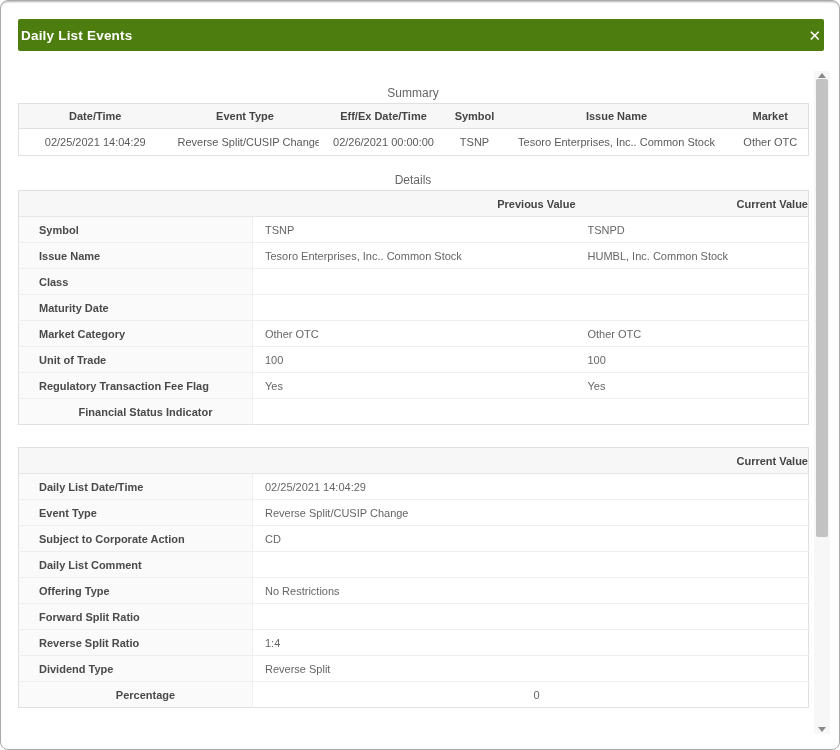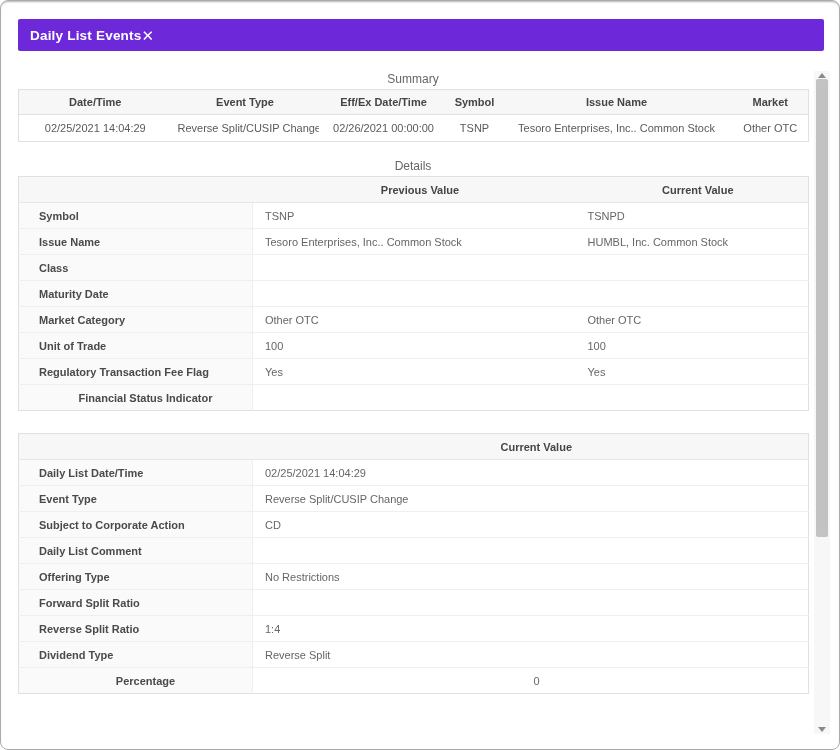--- a/index.html
+++ b/index.html
@@ -2,40 +2,40 @@
 <html><head>
 <meta charset="utf-8">
 <style>
   * { margin:0; padding:0; box-sizing:border-box; }
   html,body { width:840px; height:750px; background:#fff; overflow:hidden;
     font-family:"Liberation Sans","DejaVu Sans",sans-serif; }
   .window { position:absolute; inset:0; width:840px; height:750px; background:#fff;
     border:1px solid #ababab; border-radius:8px; overflow:hidden;
     box-shadow: inset 0 2px 2px -1px rgba(0,0,0,0.3); }
   .modal-header { position:absolute; left:17px; top:18px; width:806px; height:32px;
-    background:#6d28d9; border-radius:2px; display:flex; align-items:center;
-    padding:0 12px; }
+    background:#4d7c0f; border-radius:2px; display:flex; align-items:center;
+    justify-content:space-between; padding:0 3px; }
   .modal-title { color:#ffffff; font-size:13.5px; font-weight:700; letter-spacing:.2px; }
   .close-btn { color:#ffffff; font-size:15px; font-weight:400; cursor:pointer; line-height:1; }
   .scroll-area { position:absolute; left:17px; top:70px; width:792px; height:663px; overflow:hidden; }
   .section-title { width:790px; text-align:center; font-size:12px; color:#666; line-height:13px; }
-  .t-summary-title { margin-top:2px; }
+  .t-summary-title { margin-top:16px; }
   .t-details-title { margin-top:18px; }
   table { border-collapse:collapse; table-layout:fixed; width:790px; background:#fff;
     border:1px solid #e0e0e0; font-size:11px; }
   #summary-table { margin-top:3px; }
   #summary-table th { height:25px; background:#f7f7f7; color:#454545; font-weight:600;
     text-align:center; border-bottom:1px solid #e0e0e0; padding:0 6px;
     overflow:hidden; white-space:nowrap; }
   #summary-table td { height:27px; color:#5a5a5a; text-align:center; padding:0 6px;
     overflow:hidden; white-space:nowrap; }
   #comparison-table { margin-top:3px; }
   #current-table { margin-top:22px; }
   .dtable th { height:26px; background:#f7f7f7; color:#454545; font-weight:600;
-    text-align:center; padding:0 0 0 12px; border-bottom:1px solid #e6e6e6; }
+    text-align:right; padding:0 0 0 12px; border-bottom:1px solid #e6e6e6; }
   .dtable th.lblh { background:#f7f7f7; }
   .dtable td { height:26px; border-bottom:1px solid #efefef; overflow:hidden; white-space:nowrap; }
   .dtable tr:last-child td { border-bottom:none;text-align:center; }
   .dtable td.lbl { background:#fafafa; color:#4a4a4a; font-weight:600; padding-left:20px;
     border-right:1px solid #efefef; }
   .dtable td.val { color:#666; padding-left:12px; }
   
   .scrollbar { position:absolute; top:70px; right:9px; width:16px; height:663px;
     background:#f7f7f7; }
   .sb-thumb { position:absolute; left:2px; top:8px; width:12px; height:458px;

